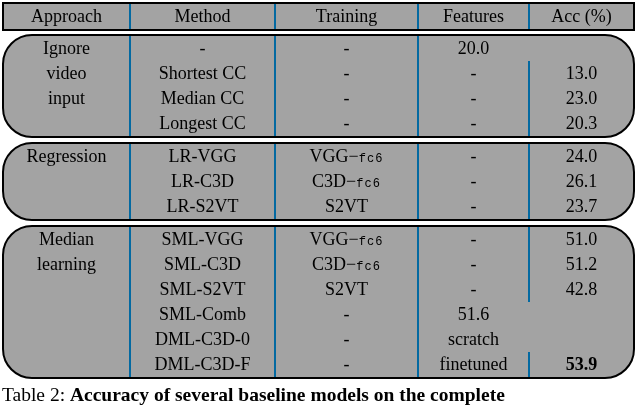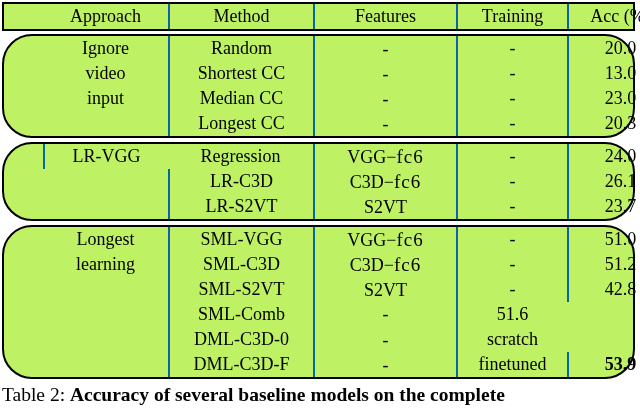--- a/index.html
+++ b/index.html
@@ -3,60 +3,59 @@
 <meta charset="utf-8">
 <style>
   html,body { margin:0; padding:0; }
   body {
     width:640px; height:416px; background:#ffffff; color:#000000;
     font-family:"Liberation Serif", serif; font-size:18px;
     position:relative; overflow:hidden;
   }
   .tbl { position:absolute; left:2px; top:2px; width:633px; }
   .box {
-    border:2px solid #000; background:#bef264; box-sizing:border-box;padding-left:39px;
+    border:2px solid #000; background:#a3a3a3; box-sizing:border-box;
   }
   .box-header { margin-bottom:3px; }
   .box-group  { margin-bottom:4px;border-radius:30px; }
   .row { display:grid; grid-template-columns:125px 145px 143px 111px 105px; }
   .cell {
     height:25px; line-height:25px; text-align:center;
     box-sizing:border-box; white-space:nowrap; overflow:hidden;
   }
   .cell.sep { border-left:2px solid #0369a1; }
   .hdr .cell { height:25px; }
   .mono {
-    font-family:Liberation Serif, serif;
-    font-size:19px; letter-spacing:1px;text-align:right;
+    font-family:Liberation Mono, monospace;
+    font-size:12px; letter-spacing:1px;text-align:right;
   }
   .bold { font-weight:bold; }
   .caption {
     position:absolute; left:2px; top:384px; width:636px;
     font-size:19.5px; white-space:nowrap;
   }
 </style>
 </head>
 <body>
 
 <div class="tbl">
 
   <div class="box box-header">
     <div class="row hdr">
       <div class="cell">Approach</div>
       <div class="cell sep">Method</div>
+      <div class="cell sep">Training</div>
       <div class="cell sep">Features</div>
-      <div class="cell sep">Training</div>
       <div class="cell sep">Acc (%)</div>
     </div>
   </div>
 
   <div class="box box-group">
     <div class="row">
       <div class="cell">Ignore</div>
-      <div class="cell sep">Random</div>
       <div class="cell sep"><span>-</span><span class="mono"></span></div>
       <div class="cell sep">-</div>
       <div class="cell sep">20.0</div>
     </div>
     <div class="row">
       <div class="cell">video</div>
       <div class="cell sep">Shortest CC</div>
       <div class="cell sep"><span>-</span><span class="mono"></span></div>
       <div class="cell sep">-</div>
       <div class="cell sep">13.0</div>
@@ -72,22 +71,22 @@
       <div class="cell"></div>
       <div class="cell sep">Longest CC</div>
       <div class="cell sep"><span>-</span><span class="mono"></span></div>
       <div class="cell sep">-</div>
       <div class="cell sep">20.3</div>
     </div>
   </div>
 
   <div class="box box-group">
     <div class="row">
+      <div class="cell">Regression</div>
       <div class="cell sep">LR-VGG</div>
-      <div class="cell">Regression</div>
       <div class="cell sep"><span>VGG−</span><span class="mono">fc6</span></div>
       <div class="cell sep">-</div>
       <div class="cell sep">24.0</div>
     </div>
     <div class="row">
       <div class="cell"></div>
       <div class="cell sep">LR-C3D</div>
       <div class="cell sep"><span>C3D−</span><span class="mono">fc6</span></div>
       <div class="cell sep">-</div>
       <div class="cell sep">26.1</div>
@@ -96,21 +95,21 @@
       <div class="cell"></div>
       <div class="cell sep">LR-S2VT</div>
       <div class="cell sep"><span>S2VT</span><span class="mono"></span></div>
       <div class="cell sep">-</div>
       <div class="cell sep">23.7</div>
     </div>
   </div>
 
   <div class="box box-group">
     <div class="row">
-      <div class="cell">Longest</div>
+      <div class="cell">Median</div>
       <div class="cell sep">SML-VGG</div>
       <div class="cell sep"><span>VGG−</span><span class="mono">fc6</span></div>
       <div class="cell sep">-</div>
       <div class="cell sep">51.0</div>
     </div>
     <div class="row">
       <div class="cell">learning</div>
       <div class="cell sep">SML-C3D</div>
       <div class="cell sep"><span>C3D−</span><span class="mono">fc6</span></div>
       <div class="cell sep">-</div>

